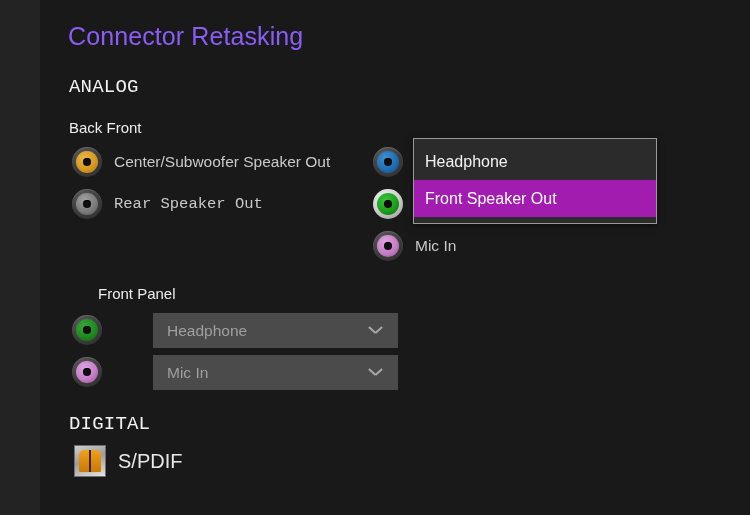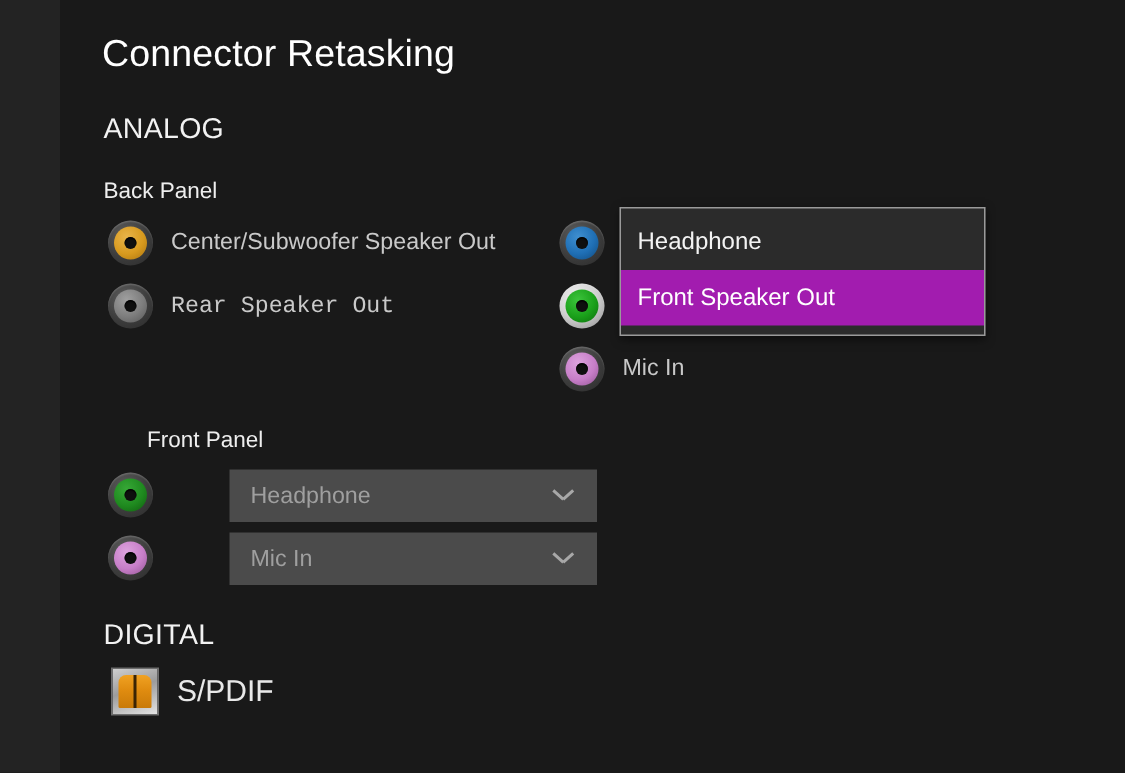--- a/index.html
+++ b/index.html
@@ -29,31 +29,32 @@
     left: 40px; top: 0;
     width: 710px; height: 515px;
     background: #191919;
   }
 
   
   .page-title {
     position: absolute;
     left: 28px; top: 22px;
     font-size: 25px;
-    color: #ffffff;
+    color: #8b5cf6;
     letter-spacing: 0.1px;
     white-space: nowrap;
   }
   .section-head {
     position: absolute;
     left: 29px;
     font-size: 19px;
     color: #f2f2f2;
     letter-spacing: 0.2px;
     white-space: nowrap;
+    font-family: Liberation Mono, monospace;
   }
   .sub-head {
     position: absolute;
     left: 29px;
     font-size: 15px;
     color: #eeeeee;
     white-space: nowrap;
   }
 
   
@@ -187,21 +188,21 @@
 <body>
 
 <div class="left-gutter"></div>
 
 <div class="page">
 
   <div class="page-title">Connector Retasking</div>
 
   <div class="section-head" style="top:76px;">ANALOG</div>
 
-  <div class="sub-head" style="top:119px;">Back Panel</div>
+  <div class="sub-head" style="top:119px;">Back Front</div>
 
   <div class="jack" style="left:32px; top:147px;">
     <div class="ring-outer"></div>
     <div class="ring-color" style="background: radial-gradient(circle at 38% 32%, #e8b44a 0%, #d89a1e 55%, #a97310 100%);"></div>
     <div class="hole"></div>
   </div>
   <div class="row-label" style="left:74px; top:153px;">Center/Subwoofer Speaker Out</div>
 
   <div class="jack" style="left:32px; top:189px;">
     <div class="ring-outer"></div>

